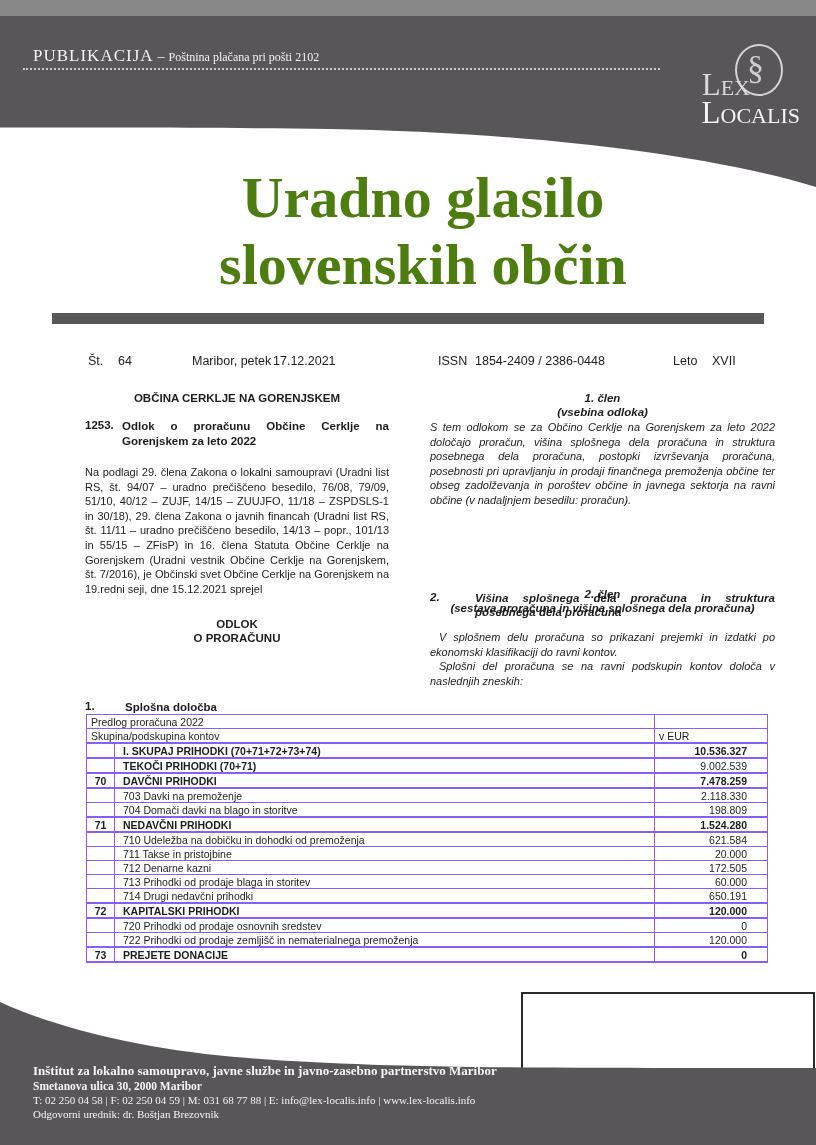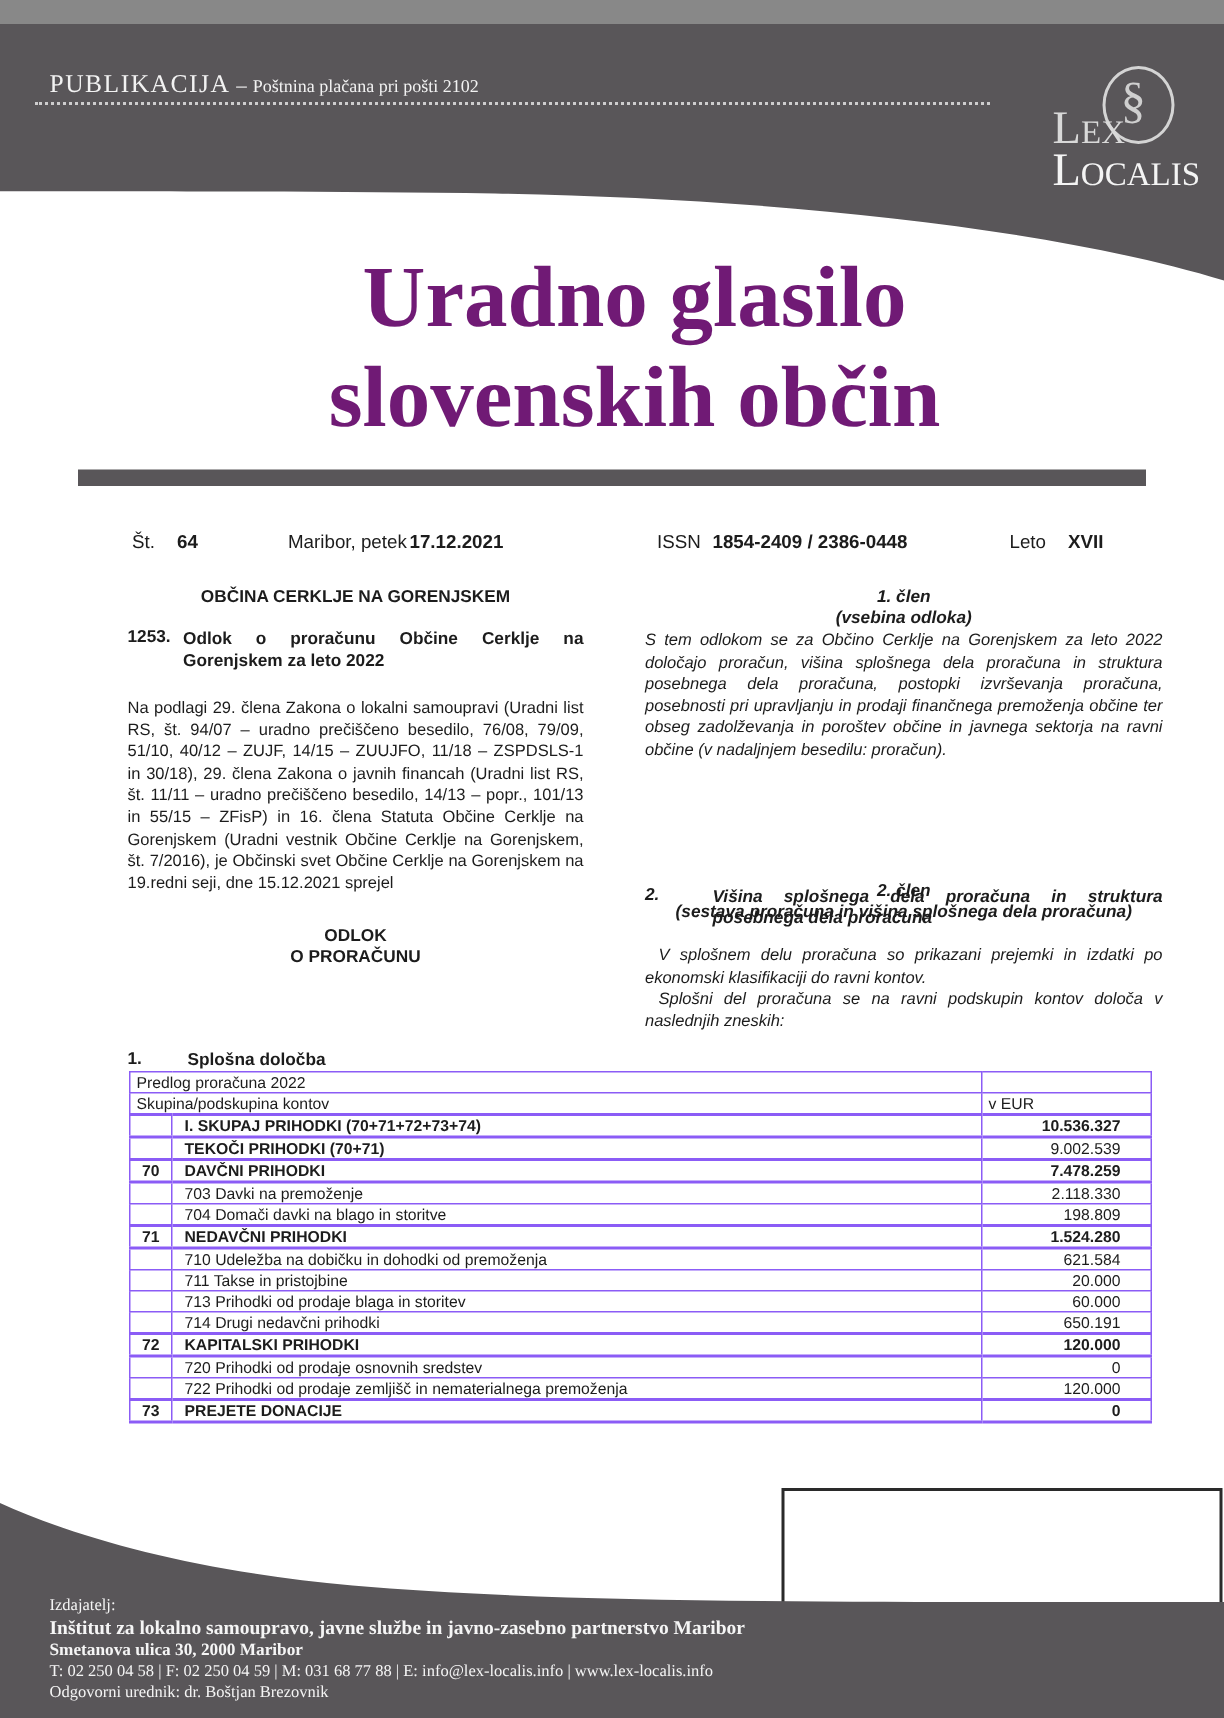--- a/index.html
+++ b/index.html
@@ -26,27 +26,27 @@
     border:2px solid #d4d4d4; border-radius:50%; }
   .logo .para { position:absolute; left:117px; top:8px; font-family:"Liberation Serif", serif;
     font-size:34px; color:#cfcfcf; }
   .logo .lex { position:absolute; right:60px; top:28px; font-family:"Liberation Serif", serif;
     font-variant:small-caps; font-size:31px; line-height:31px; color:#d9d9d9; }
   .logo .localis { position:absolute; right:10px; top:56px; font-family:"Liberation Serif", serif;
     font-variant:small-caps; font-size:31px; line-height:31px; color:#f4f4f4; }
 
   .main-title { position:absolute; left:30px; right:0; top:148px; text-align:center;
     font-family:"Liberation Serif", serif; font-weight:bold; font-size:58px;
-    line-height:67px; color:#701a75; }
+    line-height:67px; color:#4d7c0f; }
 
   .rule-bar { position:absolute; left:52px; top:297px; width:712px; height:11px; background:#595659; }
 
   .issue-bar { position:absolute; top:338px; left:0; width:816px; height:16px; font-size:12.5px; }
   .issue-bar span { position:absolute; white-space:nowrap; }
-  .issue-bar .b { font-weight:bold; }
+  .issue-bar .b { font-weight:normal; }
 
   
   .colL { position:absolute; left:85px; width:304px; }
   .colR { position:absolute; left:430px; width:345px;font-style:italic; }
   .center { text-align:center; }
   .bold { font-weight:bold; }
   .body-txt { font-size:11px; line-height:14.6px; text-align:justify; }
   .h-small { font-size:11.5px; line-height:14px; font-weight:bold; }
   .hang { position:relative; }
   .hang .num { position:absolute; left:0; top:0; font-weight:bold; }
@@ -197,20 +197,25 @@
           <td class="desc">710 Udeležba na dobičku in dohodki od premoženja</td>
           <td class="val">621.584</td>
         </tr>
         <tr>
           <td class="code"></td>
           <td class="desc">711 Takse in pristojbine</td>
           <td class="val">20.000</td>
         </tr>
         <tr>
           <td class="code"></td>
+          <td class="desc">712 Denarne kazni</td>
+          <td class="val">172.505</td>
+        </tr>
+        <tr>
+          <td class="code"></td>
           <td class="desc">713 Prihodki od prodaje blaga in storitev</td>
           <td class="val">60.000</td>
         </tr>
         <tr>
           <td class="code"></td>
           <td class="desc">714 Drugi nedavčni prihodki</td>
           <td class="val">650.191</td>
         </tr>
         <tr class="group-row">
           <td class="code b">72</td>
@@ -235,20 +240,19 @@
       </tbody>
   </table>
 
   <div class="note-box"></div>
 
   <svg class="band band-bottom" width="816" height="170" viewBox="0 0 816 170" style="z-index:0">
     <path d="M0,170 L0,11 C55,36 135,57 235,66 C375,78 550,77 816,77 L816,170 Z" fill="#595659"></path>
   </svg>
 
   <div class="footer-txt">
-    <div>Izdajatelj:</div>
     <div class="name">Inštitut za lokalno samoupravo, javne službe in javno-zasebno partnerstvo Maribor</div>
     <div class="addr">Smetanova ulica 30, 2000 Maribor</div>
     <div>T: 02 250 04 58 | F: 02 250 04 59 | M: 031 68 77 88 | E: info@lex-localis.info | www.lex-localis.info</div>
     <div>Odgovorni urednik: dr. Boštjan Brezovnik</div>
   </div>
 
 </div>
 
 </body></html>

